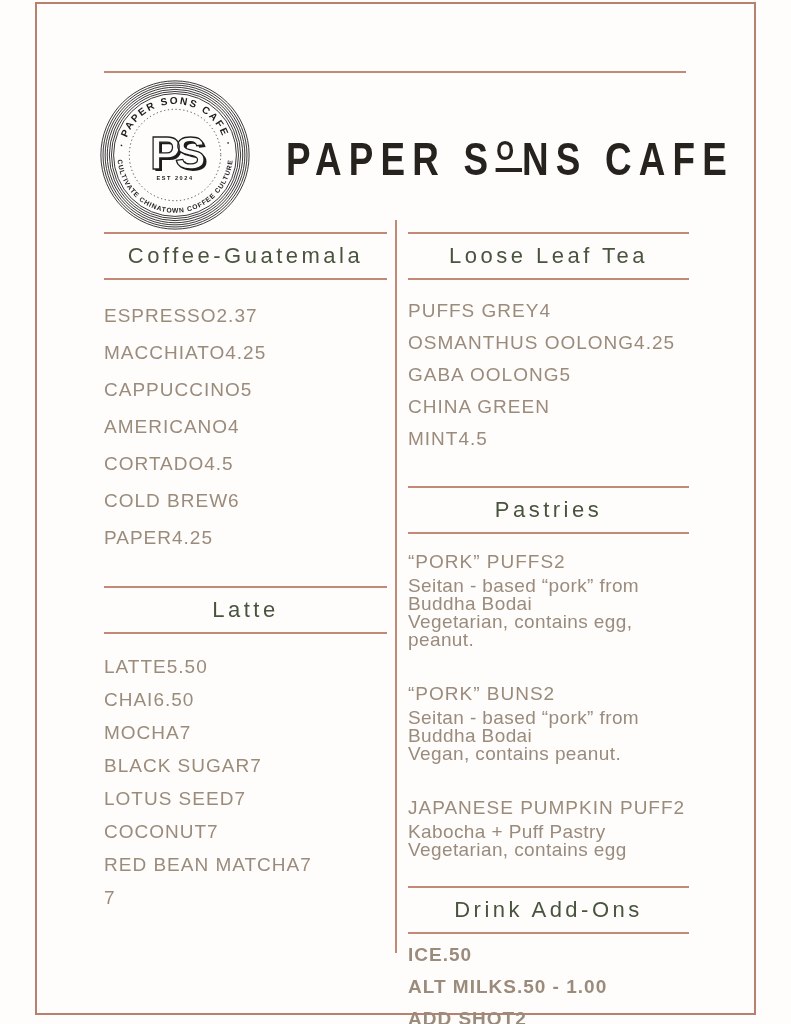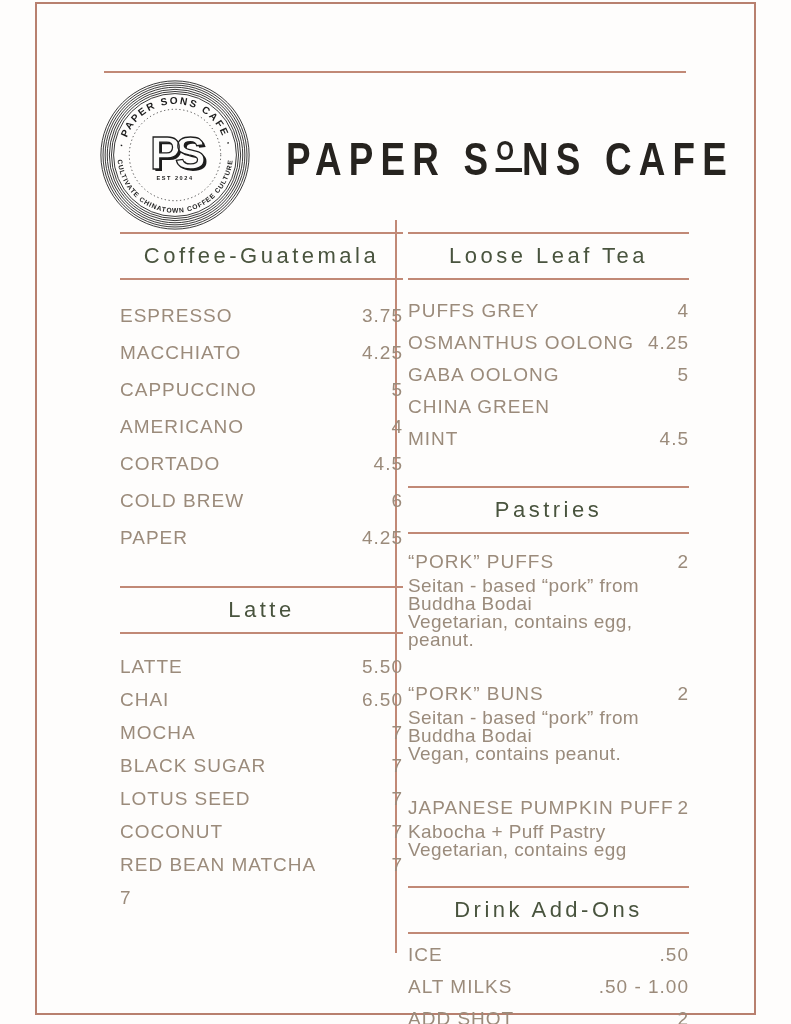--- a/index.html
+++ b/index.html
@@ -51,30 +51,30 @@
   .brand-o{
     display:inline-block;font-size:0.62em;line-height:0.95;
     vertical-align:top;margin-top:0.02em;
     border-bottom:0.16em solid currentColor;
     padding:0 0.04em 0.14em 0.04em;
   }
 
   
   .divider-v{position:absolute;left:395px;top:220px;width:2px;height:733px;background:var(--rule);}
   .col{position:absolute;top:232px;}
-  .col-left{left:104px;width:283px;margin-left:16px;}
+  .col-left{left:104px;width:283px;}
   .col-right{left:408px;width:281px;}
 
   .rule{height:2px;background:var(--rule);}
   .sec-title{
     margin:0;height:44px;display:flex;align-items:center;justify-content:center;
     font-size:22px;font-weight:400;color:var(--heading);letter-spacing:3.5px;white-space:nowrap;
   }
   .item-row{
-    display:flex;justify-content:space-between;align-items:center;
+    display:flex;justify-content:flex-start;align-items:center;
     color:var(--item);font-size:19px;letter-spacing:1px;white-space:nowrap;
   }
   .item-name{text-align:left;}
   .item-price{text-align:right;}
   .item-desc{
     font-size:19px;color:var(--desc);letter-spacing:0.4px;
     line-height:18px;white-space:pre-line;
   }
 
   
@@ -88,21 +88,21 @@
   .sec-tea .items{padding-top:15px;}
   .sec-tea .item-row{height:32px;}
 
   .sec-pastries{margin-top:31px;}
   .sec-pastries .item{margin-top:13px;}
   .sec-pastries .item + .item{margin-top:30px;}
   .sec-pastries .item-row{height:30px;}
 
   .sec-addons{margin-top:27px;}
   .sec-addons .items{padding-top:5px;}
-  .sec-addons .item-row{height:32px;}
+  .sec-addons .item-row{height:32px;font-weight:bold;}
 </style>
 </head>
 <body>
 
 <div class="page">
 
   <div class="frame"></div>
   <div class="header-rule"></div>
 
   <div class="logo">
@@ -141,21 +141,21 @@
 
   <div class="col col-left" id="col-left">
   <section class="menu-section sec-coffee">
     <div class="rule rule-top"></div>
     <h2 class="sec-title">Coffee-Guatemala</h2>
     <div class="rule rule-bottom"></div>
     <div class="items">
   <div class="item">
     <div class="item-row">
       <span class="item-name">ESPRESSO</span>
-      <span class="item-price">3.75</span>
+      <span class="item-price">2.37</span>
     </div>
 
   </div>
 
   <div class="item">
     <div class="item-row">
       <span class="item-name">MACCHIATO</span>
       <span class="item-price">4.25</span>
     </div>
 

